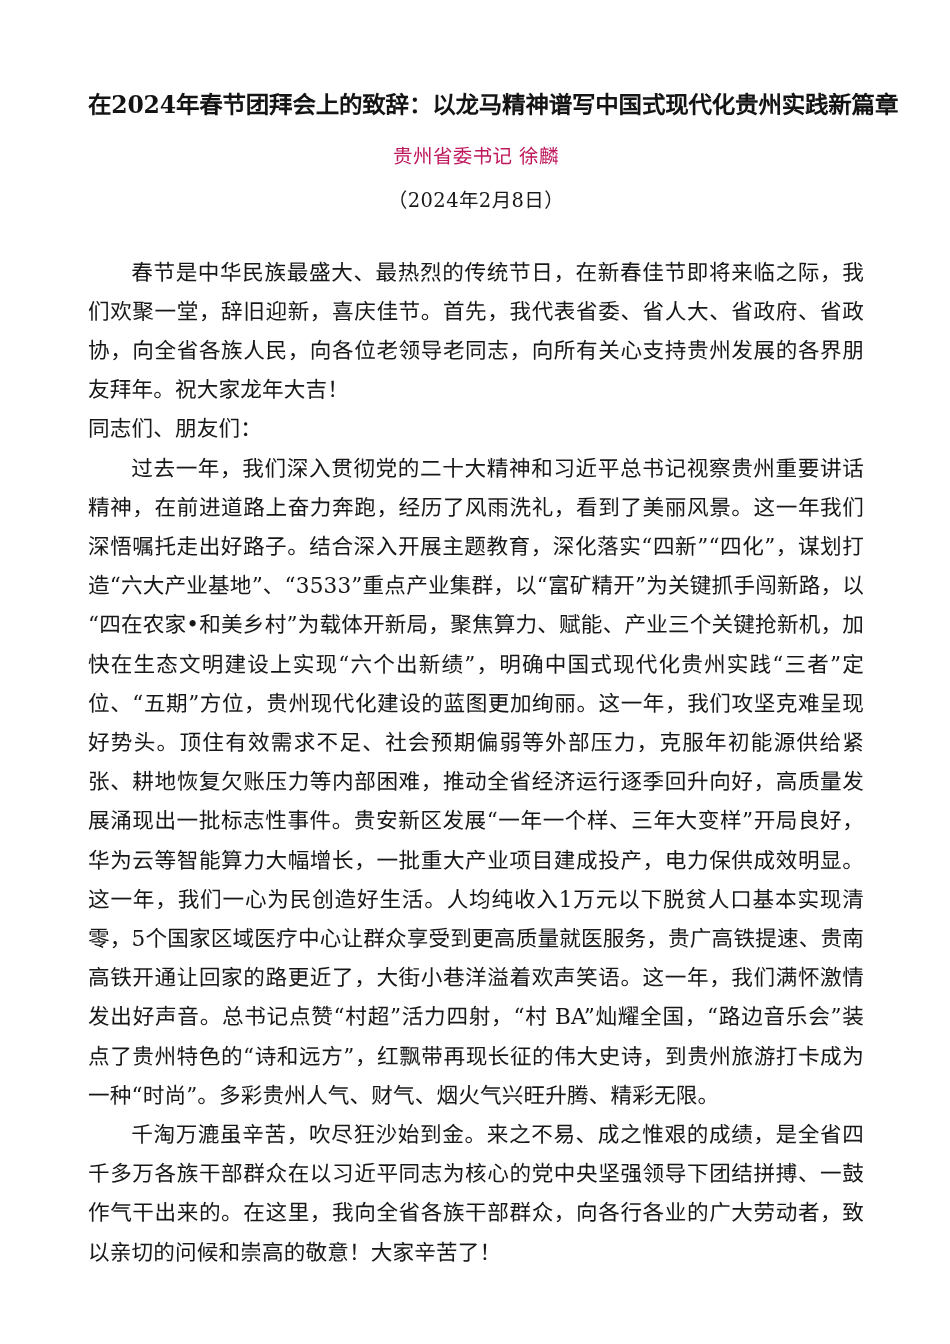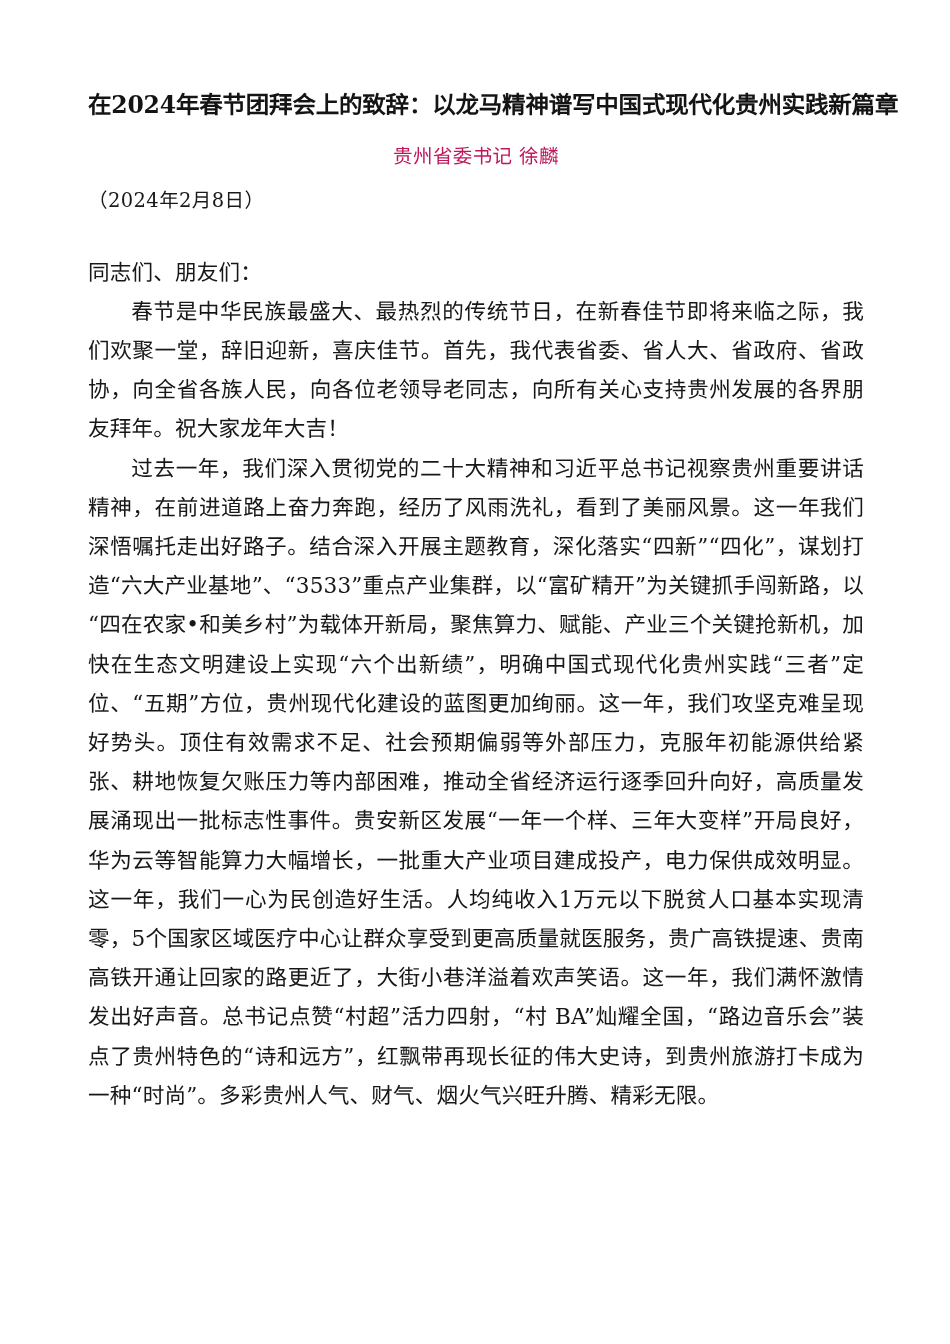--- a/index.html
+++ b/index.html
@@ -43,21 +43,21 @@
   .byline {
     text-align: center;
     font-size: 19.5px;
     line-height: 1.0;
     margin: 0;
     padding-top: 29px;
     letter-spacing: 0.4px;
     color: #be185d;
   }
   .dateline {
-    text-align: left;
+    text-align: center;
     font-size: 19.5px;
     line-height: 1.0;
     margin: 0;
     padding-top: 25px;
     letter-spacing: 0.4px;
     color: #1a1a1a;
   }
   .body-block {
     padding-top: 42px;
   }
@@ -86,22 +86,23 @@
   <div class="content">
 
     <h1 class="doc-title">在2024年春节团拜会上的致辞：以龙马精神谱写中国式现代化贵州实践新篇章</h1>
 
     <p class="byline">贵州省委书记 徐麟</p>
 
     <p class="dateline">（2024年2月8日）</p>
 
     <div class="body-block">
 
+      <p class="para indent">春节是中华民族最盛大、最热烈的传统节日，在新春佳节即将来临之际，我们欢聚一堂，辞旧迎新，喜庆佳节。首先，我代表省委、省人大、省政府、省政协，向全省各族人民，向各位老领导老同志，向所有关心支持贵州发展的各界朋友拜年。祝大家龙年大吉！</p>
+
       <p class="para salutation">同志们、朋友们：</p>
-
-      <p class="para indent">春节是中华民族最盛大、最热烈的传统节日，在新春佳节即将来临之际，我们欢聚一堂，辞旧迎新，喜庆佳节。首先，我代表省委、省人大、省政府、省政协，向全省各族人民，向各位老领导老同志，向所有关心支持贵州发展的各界朋友拜年。祝大家龙年大吉！</p>
 
       <p class="para indent">过去一年，我们深入贯彻党的二十大精神和习近平总书记视察贵州重要讲话精神，在前进道路上奋力奔跑，经历了风雨洗礼，看到了美丽风景。这一年我们深悟嘱托走出好路子。结合深入开展主题教育，深化落实“四新”“四化”，谋划打造“六大产业基地”、“3533”重点产业集群，以“富矿精开”为关键抓手闯新路，以“四在农家•和美乡村”为载体开新局，聚焦算力、赋能、产业三个关键抢新机，加快在生态文明建设上实现“六个出新绩”，明确中国式现代化贵州实践“三者”定位、“五期”方位，贵州现代化建设的蓝图更加绚丽。这一年，我们攻坚克难呈现好势头。顶住有效需求不足、社会预期偏弱等外部压力，克服年初能源供给紧张、耕地恢复欠账压力等内部困难，推动全省经济运行逐季回升向好，高质量发展涌现出一批标志性事件。贵安新区发展“一年一个样、三年大变样”开局良好，华为云等智能算力大幅增长，一批重大产业项目建成投产，电力保供成效明显。这一年，我们一心为民创造好生活。人均纯收入1万元以下脱贫人口基本实现清零，5个国家区域医疗中心让群众享受到更高质量就医服务，贵广高铁提速、贵南高铁开通让回家的路更近了，大街小巷洋溢着欢声笑语。这一年，我们满怀激情发出好声音。总书记点赞“村超”活力四射，“村 BA”灿耀全国，“路边音乐会”装点了贵州特色的“诗和远方”，红飘带再现长征的伟大史诗，到贵州旅游打卡成为一种“时尚”。多彩贵州人气、财气、烟火气兴旺升腾、精彩无限。</p>
 
+      <p class="para indent">千淘万漉虽辛苦，吹尽狂沙始到金。来之不易、成之惟艰的成绩，是全省四千多万各族干部群众在以习近平同志为核心的党中央坚强领导下团结拼搏、一鼓作气干出来的。在这里，我向全省各族干部群众，向各行各业的广大劳动者，致以亲切的问候和崇高的敬意！大家辛苦了！</p>
 
     </div>
   </div>
 </div>
 
 </body></html>

